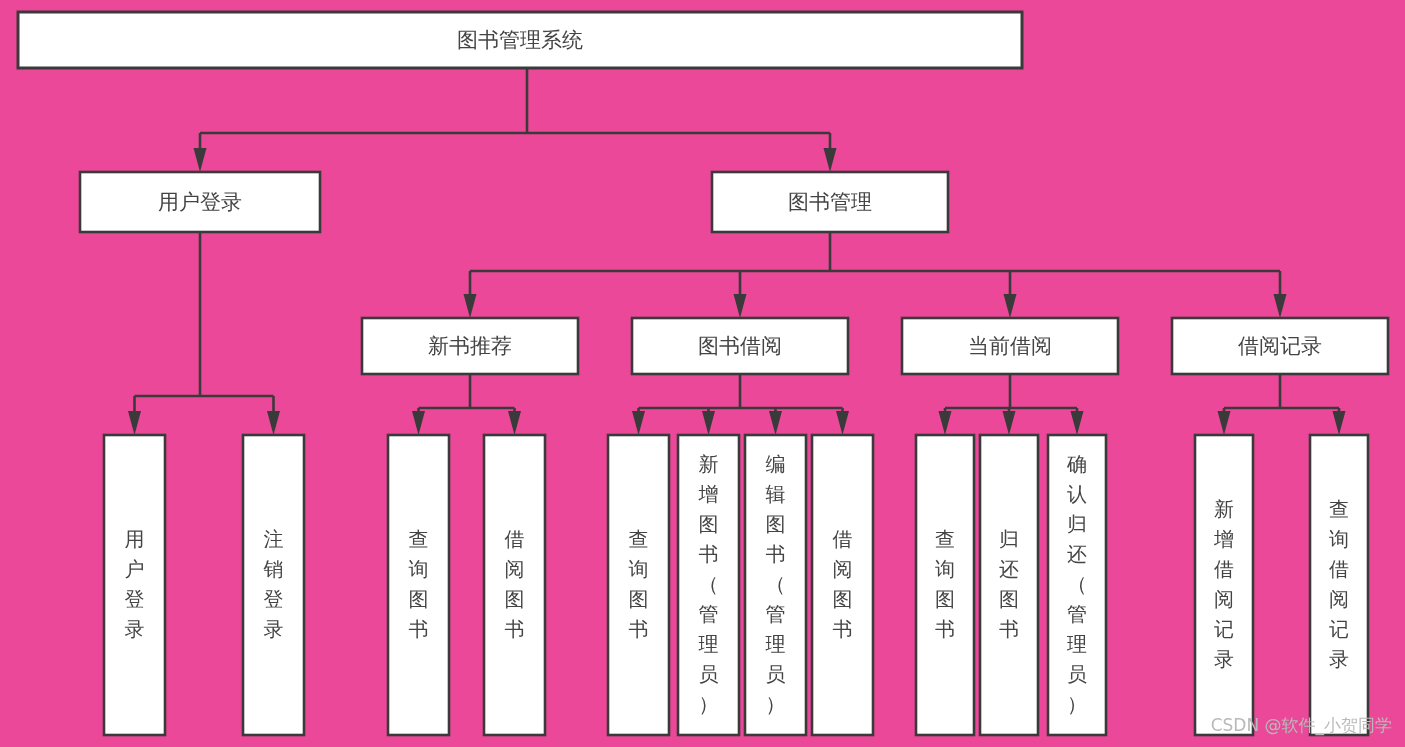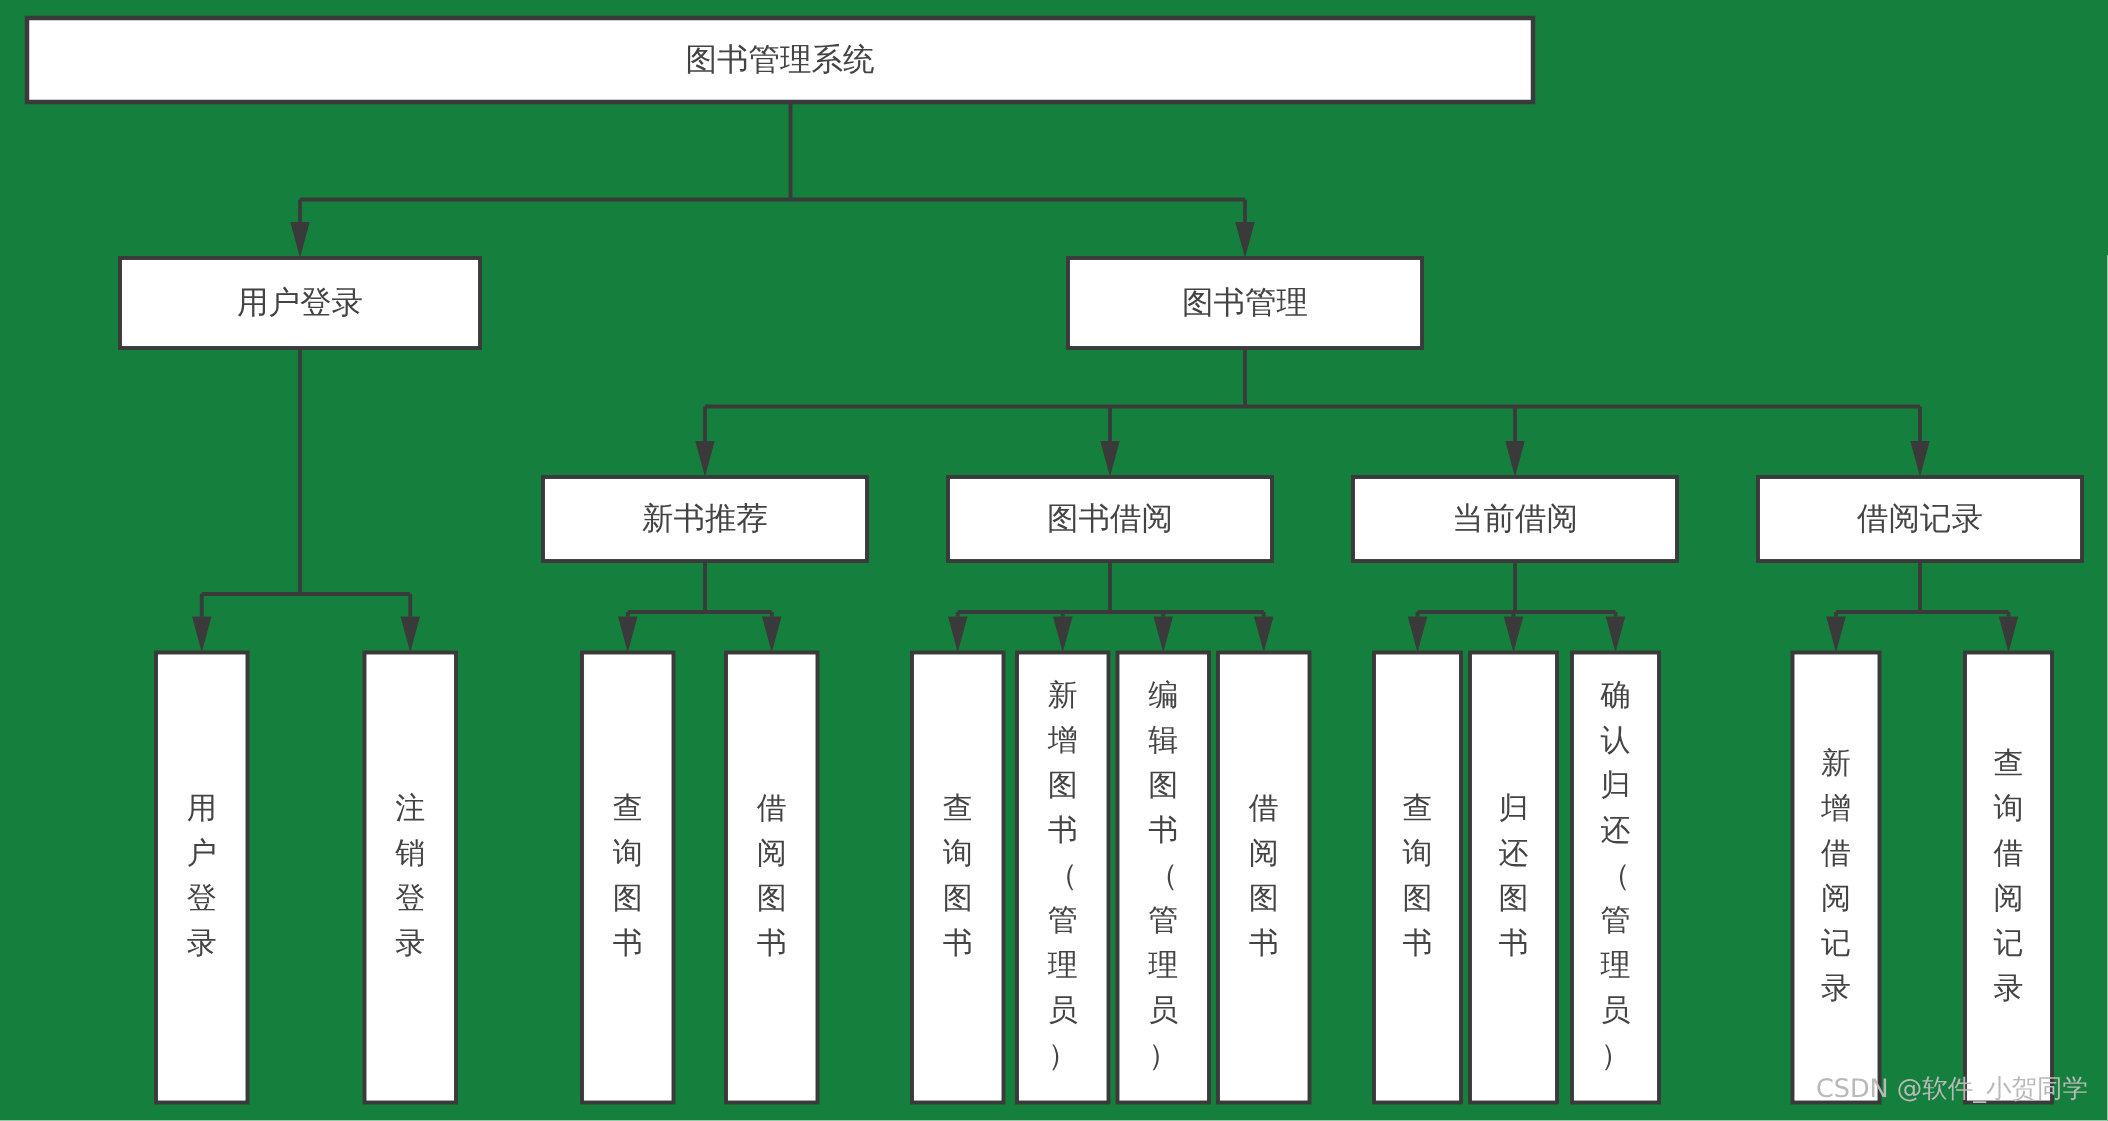--- a/index.html
+++ b/index.html
@@ -11,21 +11,21 @@
   body {
     width: 1405px;
     height: 747px;
     overflow: hidden;
     font-family: "DejaVu Sans", "Liberation Sans", sans-serif;
   }
   #diagram-root {
     position: relative;
     width: 1405px;
     height: 747px;
-    background: #15803d;
+    background: #ec4899;
   }
   svg.diagram-canvas {
     position: absolute;
     left: 0;
     top: 0;
     width: 1405px;
     height: 747px;
     display: block;
   }
   .node-box {

